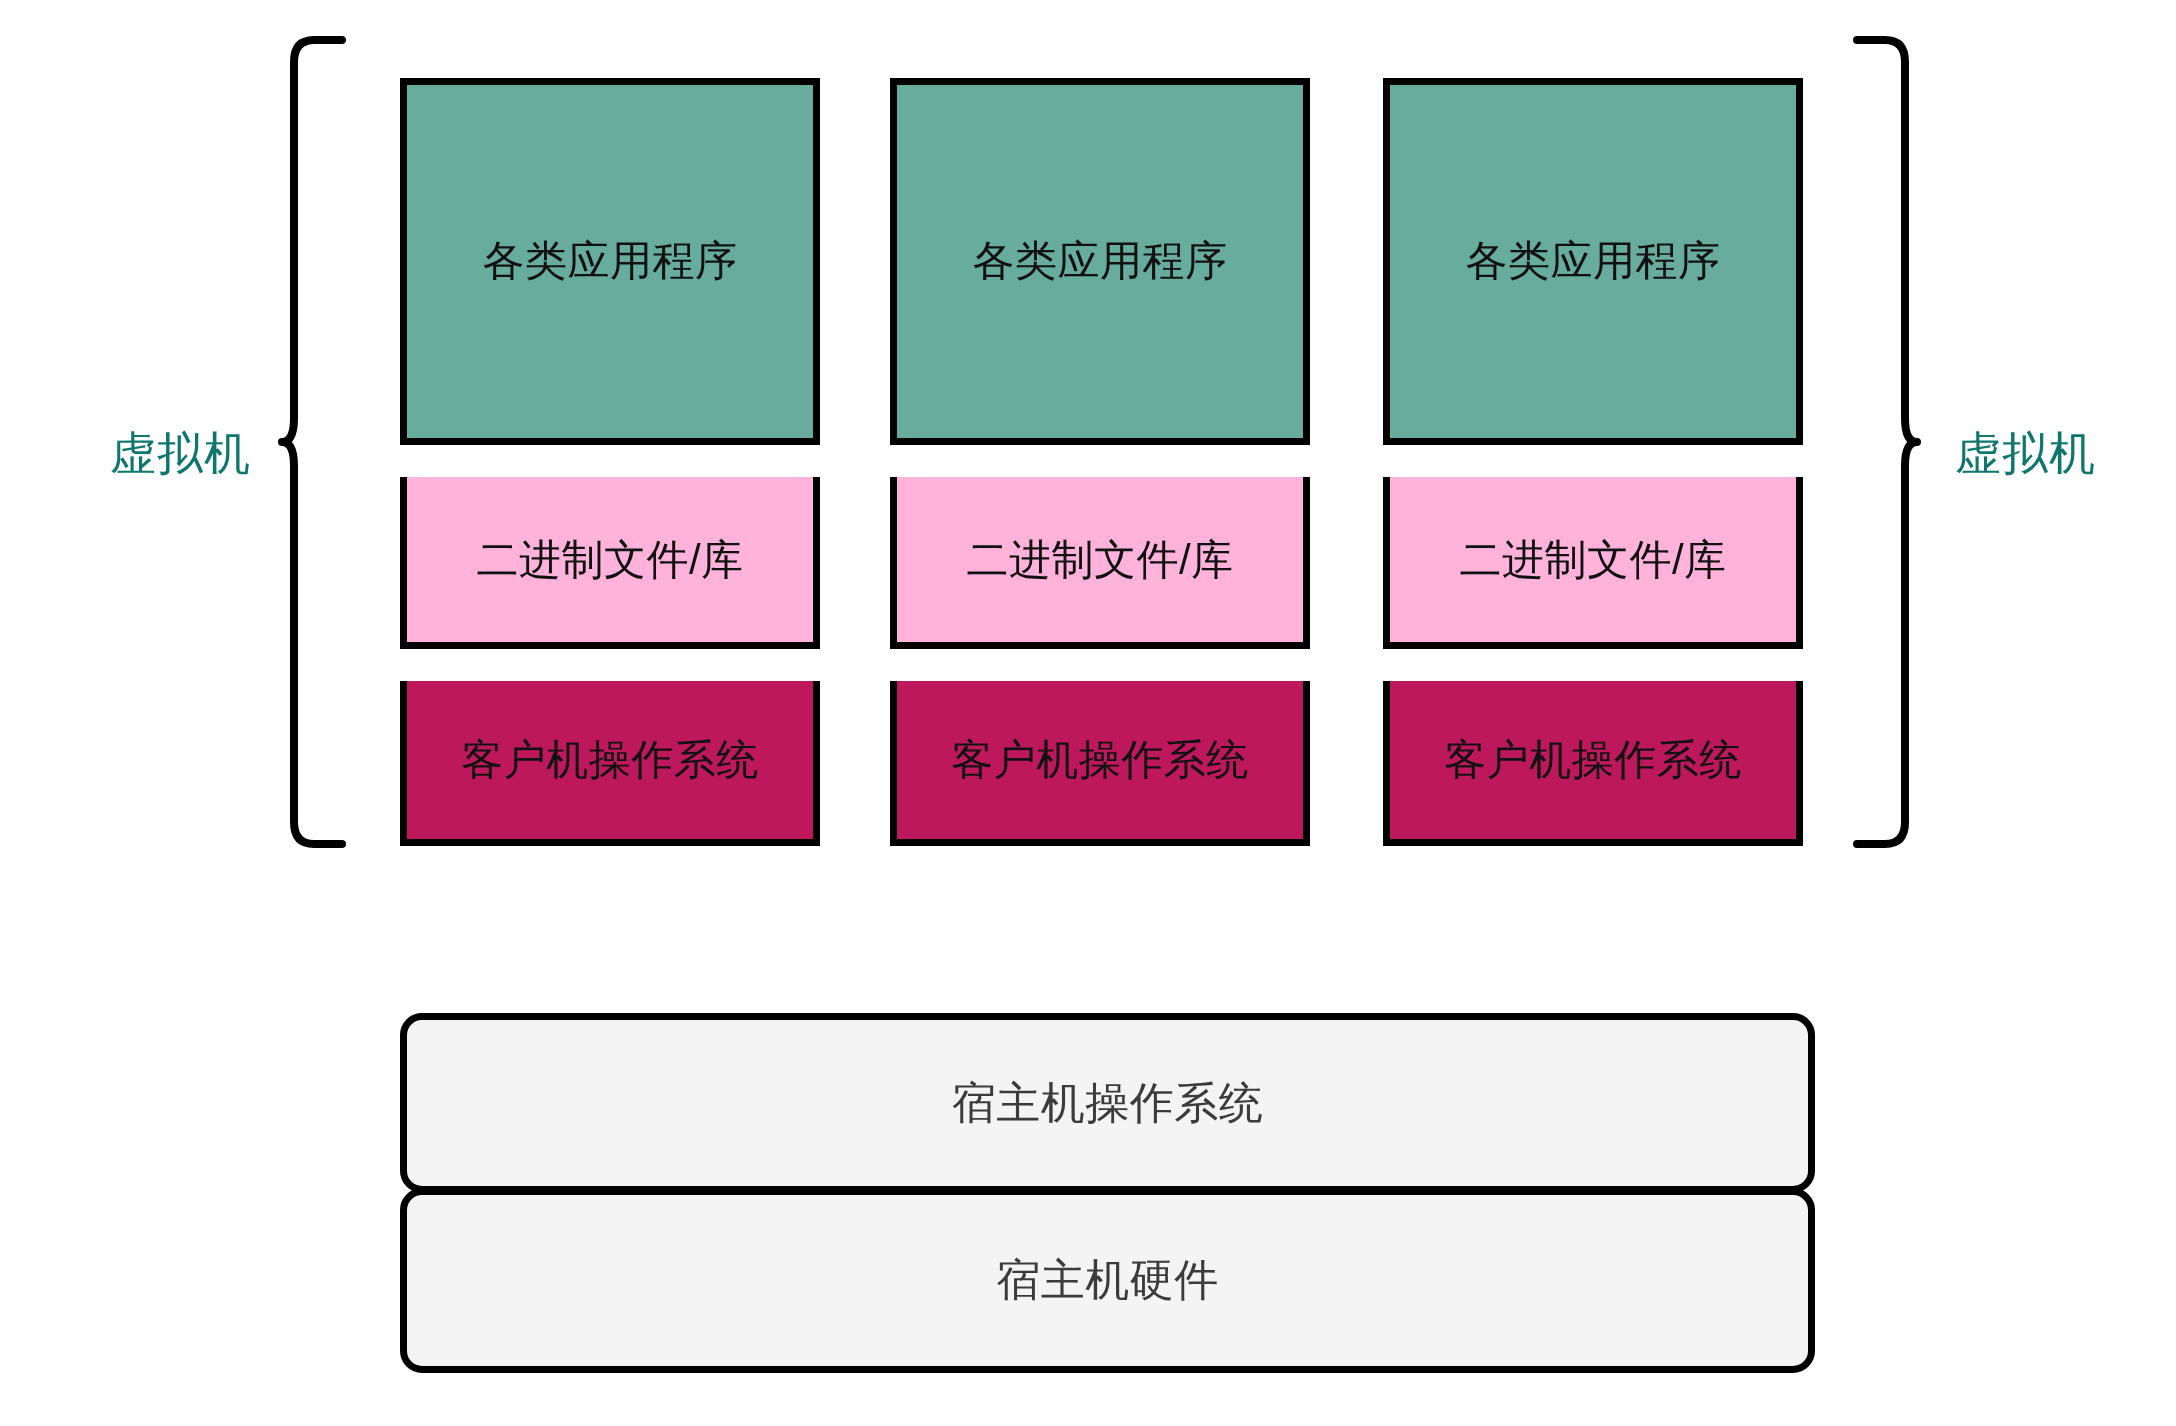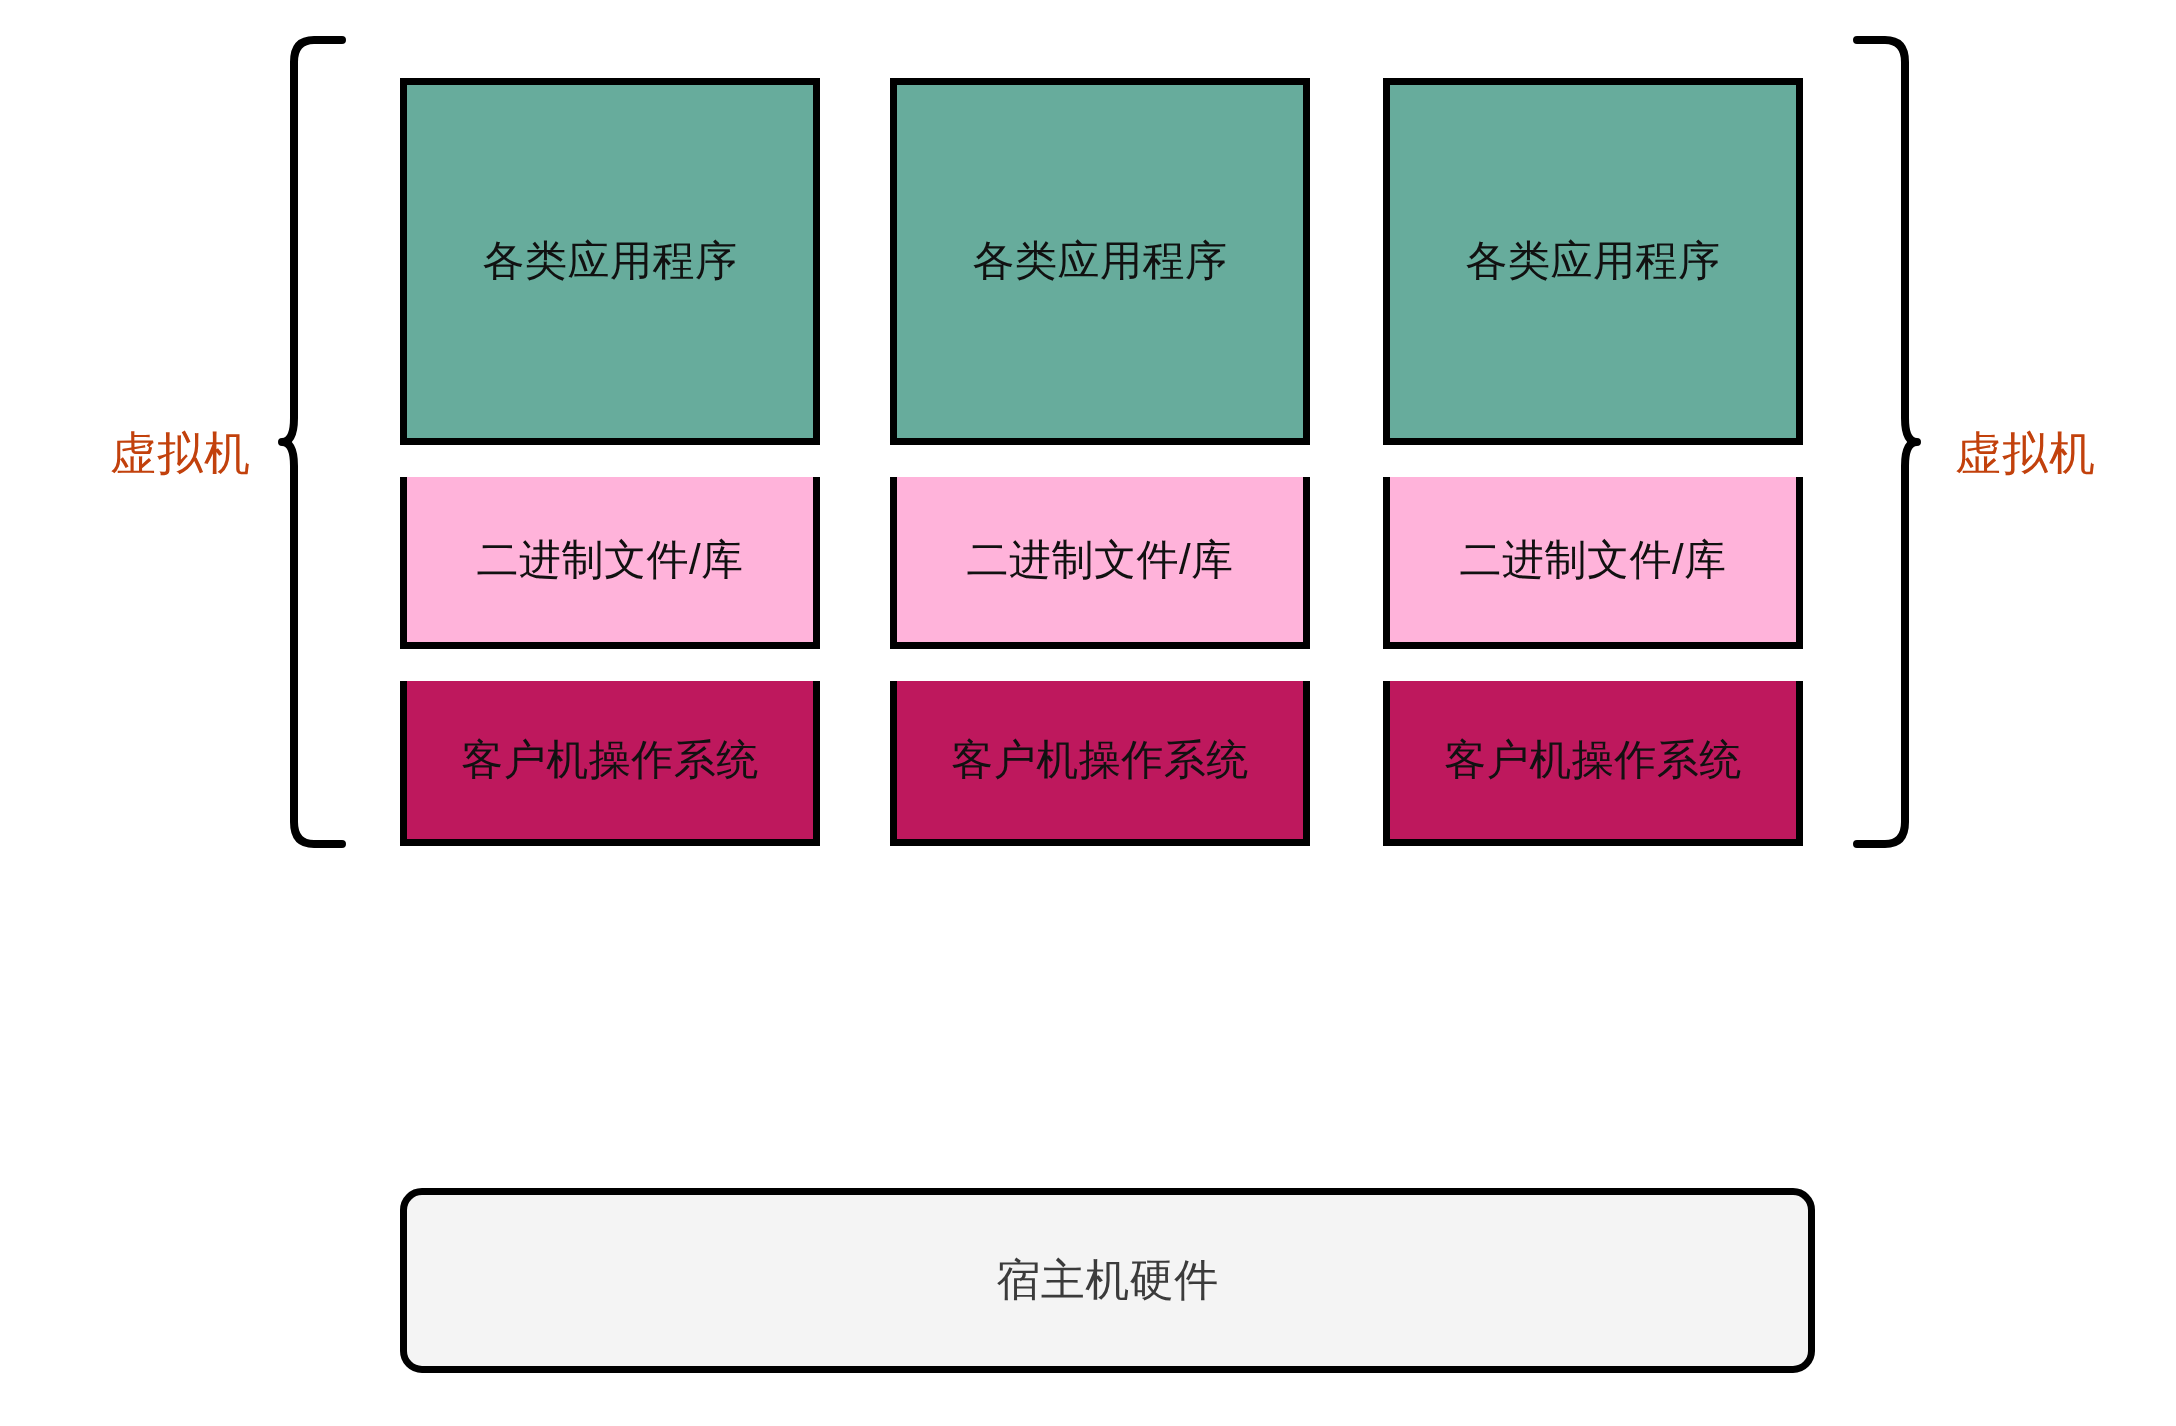--- a/index.html
+++ b/index.html
@@ -19,21 +19,21 @@
     height: 1426px;
     background: #ffffff;
     overflow: hidden;
   }
 
   
   .brace-label {
     position: absolute;
     font-size: 46px;
     line-height: 1;
-    color: #c2410c;
+    color: #0f766e;
     white-space: nowrap;
     letter-spacing: 1px;
   }
   #label-vm-left  { left: 110px; top: 430px; }
   #label-vm-right { left: 1955px; top: 430px; }
 
   .brace-svg {
     position: absolute;
     overflow: visible;
   }
@@ -137,16 +137,17 @@
     <div class="vm-cell guest">客户机操作系统</div>
   </div>
 
   <div class="vm-column" id="vm-col-2">
     <div class="vm-cell apps">各类应用程序</div>
     <div class="vm-cell libs">二进制文件/库</div>
     <div class="vm-cell guest">客户机操作系统</div>
   </div>
 
 
+  <div class="layer-band" id="band-host-os">宿主机操作系统</div>
 
   <div class="layer-band" id="band-host-hw">宿主机硬件</div>
 
 </div>
 
 </body></html>

